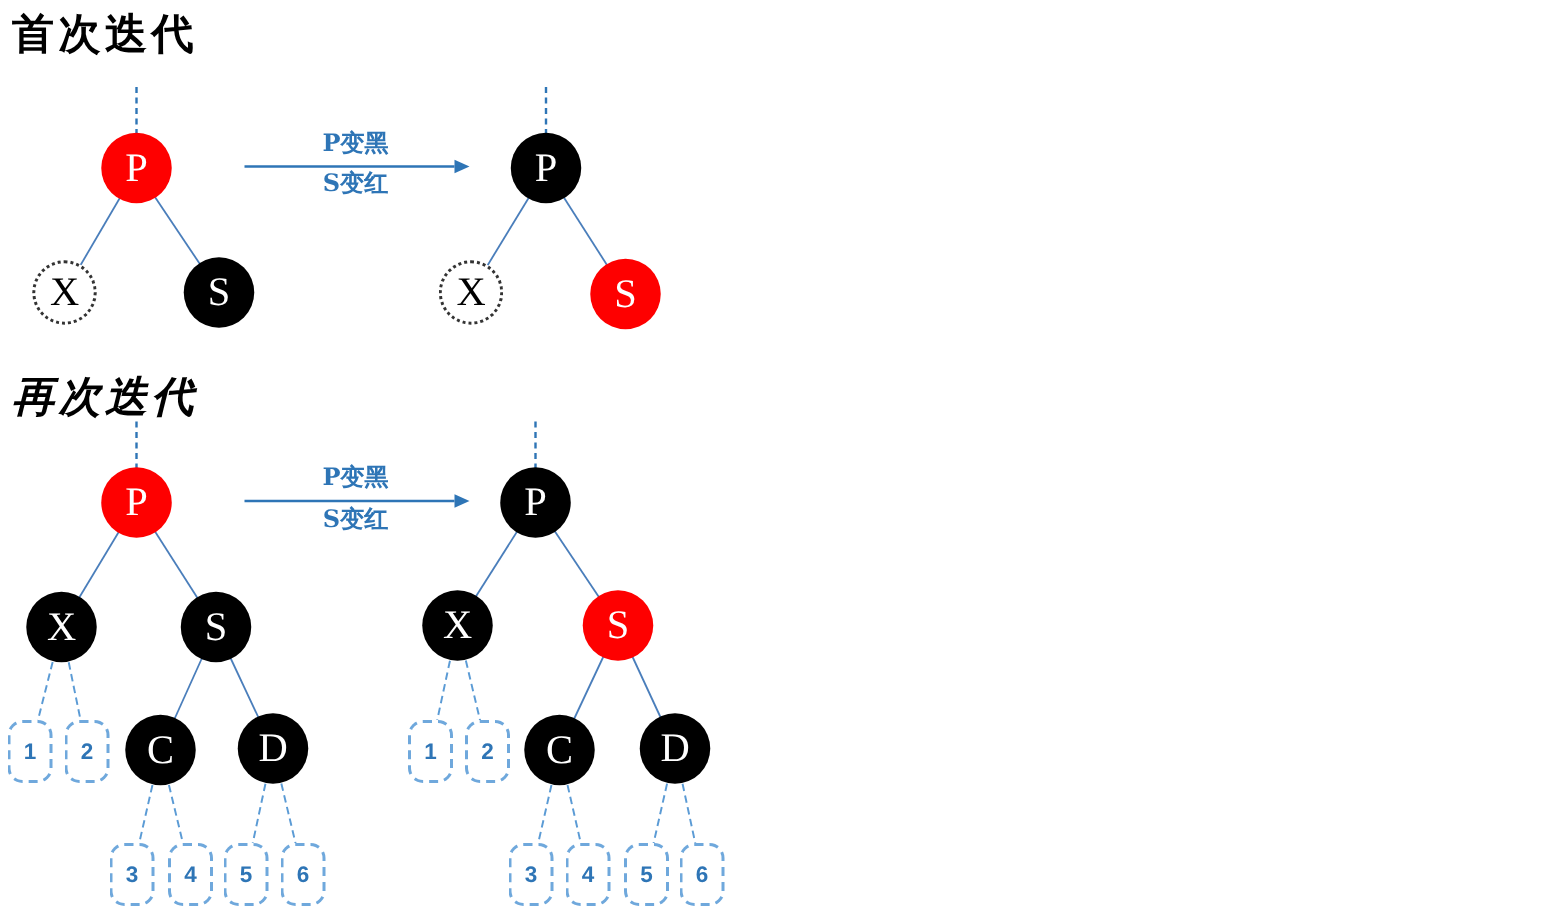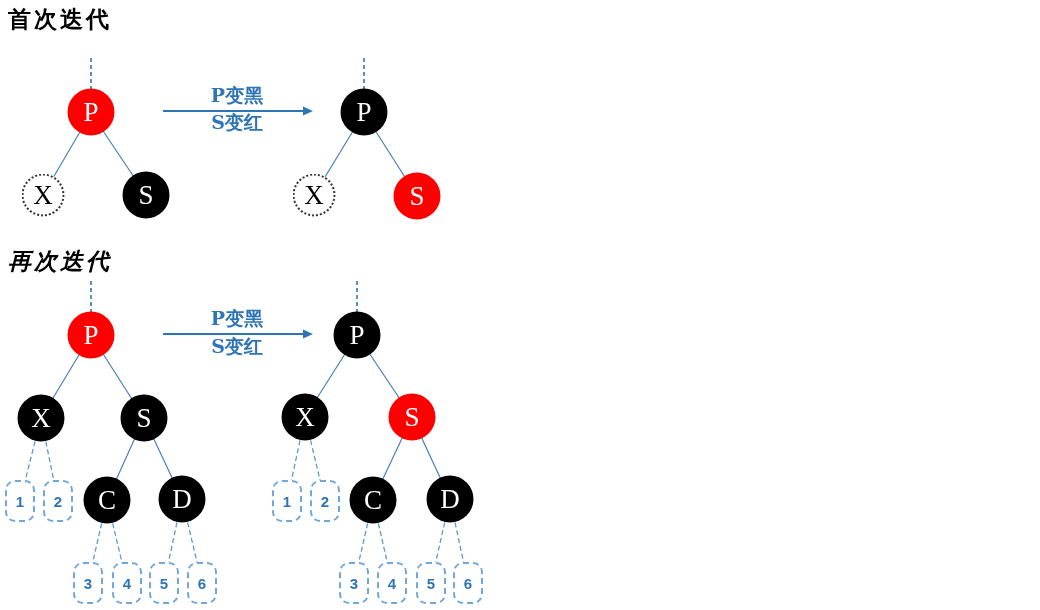--- a/index.html
+++ b/index.html
@@ -2,21 +2,21 @@
 <html><head>
 <meta charset="utf-8">
 <style>
   html,body { margin:0; padding:0; background:#ffffff; }
   .canvas {
     position:relative; width:1040px; height:610px; background:#ffffff;
     overflow:hidden; font-family:"Liberation Serif", serif;
   }
   .svg-lines { position:absolute; left:0; top:0; }
   .title {
-    position:absolute; font-weight:bold; font-size:23px; color:#000;
+    position:absolute; font-weight:bold; font-size:28px; color:#000;
     font-family:"DejaVu Serif", serif; letter-spacing:3px; white-space:nowrap;
   }
   .node {
     position:absolute; width:47px; height:47px; border-radius:50%;
     display:flex; align-items:center; justify-content:center;
     font-size:27px; color:#fff; transform:translate(-50%,-50%);
     font-family:"Liberation Serif", serif; line-height:1;
     box-sizing:border-box;
   }
   .node.red   { background:#fe0000; }
@@ -27,21 +27,21 @@
   }
   .leaf {
     position:absolute; width:30px; height:42px; box-sizing:border-box;
     border:2px dashed #6fa8dc; border-radius:10px; background:#ffffff;
     color:#2e75b6; font-weight:bold; font-size:15px;
     font-family:"Liberation Sans", sans-serif;
     display:flex; align-items:center; justify-content:center;
     transform:translate(-50%,-50%);
   }
   .arrow-label {
-    position:absolute; color:#2e75b6; font-size:19px; font-weight:bold;
+    position:absolute; color:#2e75b6; font-size:16px; font-weight:bold;
     transform:translate(-50%,-50%); white-space:nowrap;
     font-family:"DejaVu Serif", serif;
   }
 </style>
 </head>
 <body>
 
 <div class="canvas">
 
   <svg class="svg-lines" width="1040" height="610">

